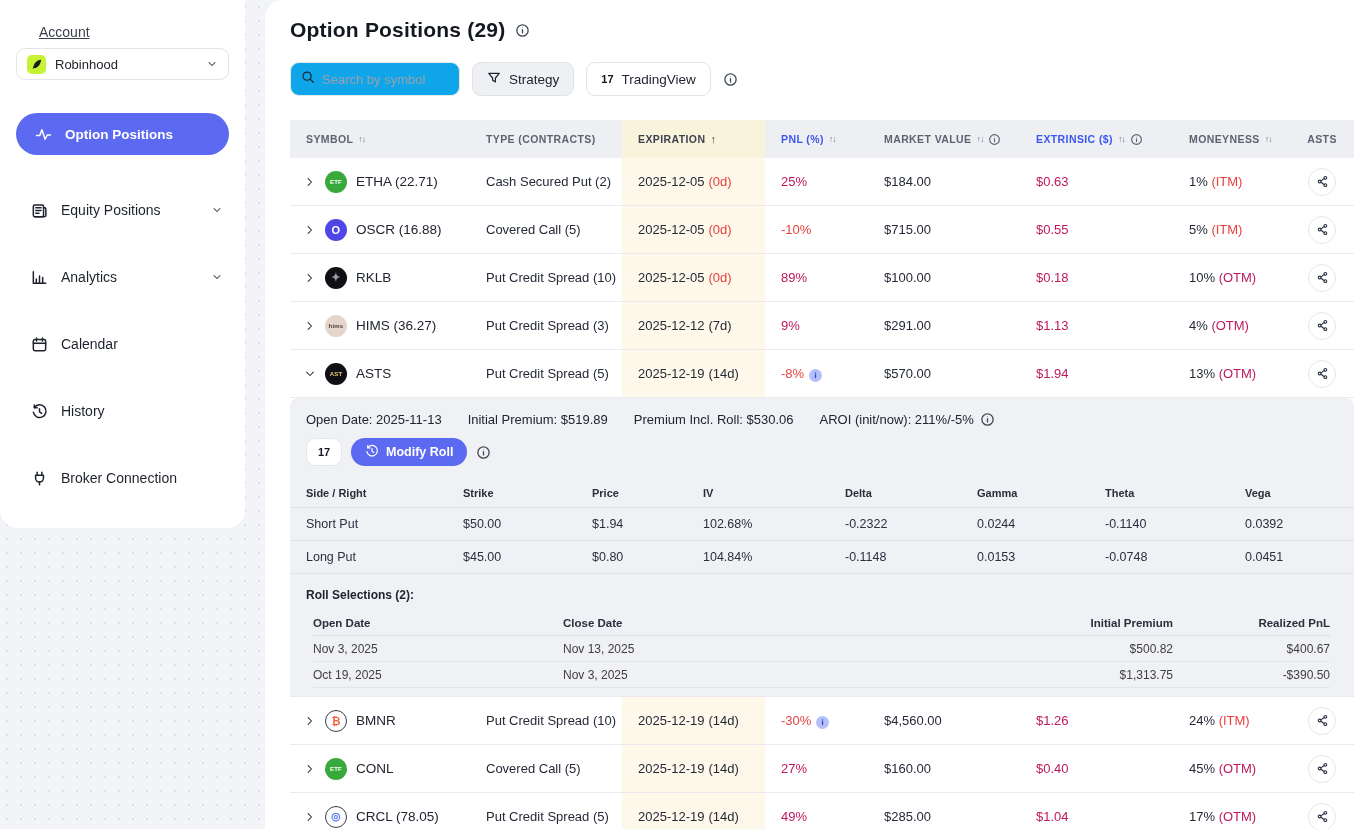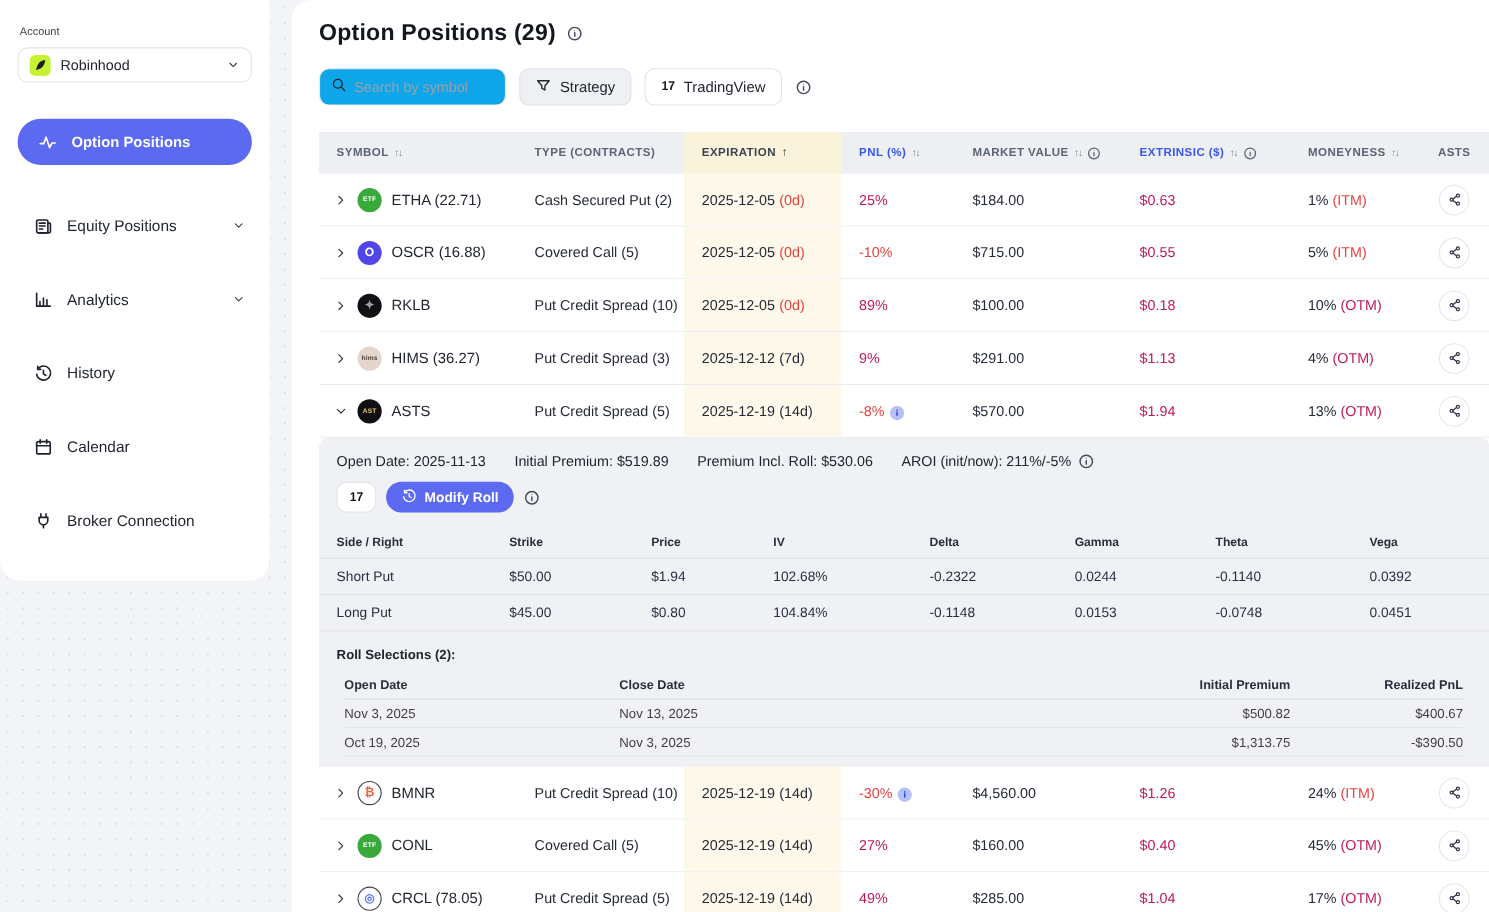--- a/index.html
+++ b/index.html
@@ -10,21 +10,21 @@
     background-image:radial-gradient(circle, #dcdfe5 1px, transparent 1.2px);
     background-size:14px 14px;
     color:#20252f;
     position:relative;
   }
   
   .sidebar {
     position:absolute; left:0; top:0; width:245px; height:528px;
     background:#fff; border-radius:0 0 18px 18px; z-index:2;
   }
-  .account-label { margin:24px 0 0 18px; font-size:10px; color:#3a3f4b; }
+  .account-label { margin:24px 0 0 39px; font-size:14px; color:#3a3f4b;text-decoration:underline; }
   .account-select {
     margin:8px 16px 0; height:32px; border:1px solid #e3e5ea; border-radius:9px;
     display:flex; align-items:center; gap:9px; padding:0 10px; background:#fff; cursor:pointer;
   }
   .rh-icon { width:19px; height:19px; border-radius:5px; background:#c6f234; display:flex; align-items:center; justify-content:center; flex:0 0 auto; }
   .account-name { font-size:13px; color:#20252f; flex:1; }
   .nav { margin:33px 16px 0; display:flex; flex-direction:column; }
   .nav-pill {
     height:42px; border-radius:21px; background:#5b6af0; color:#fff;
     display:flex; align-items:center; gap:13px; padding:0 18px;
@@ -174,35 +174,35 @@
           <span class="nav-label">Analytics</span>
           <span class="chev-down">
             <svg width="12" height="12" viewBox="0 0 16 16" fill="none" stroke="currentColor" stroke-width="1.4" stroke-linecap="round" stroke-linejoin="round">
               <polyline points="4,6 8,10 12,6"></polyline>
             </svg>
           </span>
         </div>
         <div class="nav-item">
           <span class="nav-ic">
             <svg width="17" height="17" viewBox="0 0 16 16" fill="none" stroke="currentColor" stroke-width="1.4" stroke-linecap="round" stroke-linejoin="round">
+              <rect x="2.2" y="3.3" width="11.6" height="10.5" rx="1.5"></rect>
+              <path d="M5.2 1.8v2.8M10.8 1.8v2.8M2.2 6.8h11.6"></path>
+            </svg>
+          </span>
+          <span class="nav-label">Calendar</span>
+        </div>
+        <div class="nav-item">
+          <span class="nav-ic">
+            <svg width="17" height="17" viewBox="0 0 16 16" fill="none" stroke="currentColor" stroke-width="1.4" stroke-linecap="round" stroke-linejoin="round">
               <path d="M3.2 4.2a6 6 0 1 1-1 4.5"></path>
               <path d="M3.1 1.8v2.7h2.7"></path>
               <path d="M8 5.4v3l2.1 1.3"></path>
             </svg>
           </span>
           <span class="nav-label">History</span>
-        </div>
-        <div class="nav-item">
-          <span class="nav-ic">
-            <svg width="17" height="17" viewBox="0 0 16 16" fill="none" stroke="currentColor" stroke-width="1.4" stroke-linecap="round" stroke-linejoin="round">
-              <rect x="2.2" y="3.3" width="11.6" height="10.5" rx="1.5"></rect>
-              <path d="M5.2 1.8v2.8M10.8 1.8v2.8M2.2 6.8h11.6"></path>
-            </svg>
-          </span>
-          <span class="nav-label">Calendar</span>
         </div>
         <div class="nav-item">
           <span class="nav-ic">
             <svg width="17" height="17" viewBox="0 0 16 16" fill="none" stroke="currentColor" stroke-width="1.4" stroke-linecap="round" stroke-linejoin="round">
               <path d="M5.8 2v3M10.2 2v3"></path>
               <path d="M4.3 5h7.4v2.6a3.7 3.7 0 0 1-7.4 0z"></path>
               <path d="M8 11.3V14"></path>
             </svg>
           </span>
           <span class="nav-label">Broker Connection</span>

